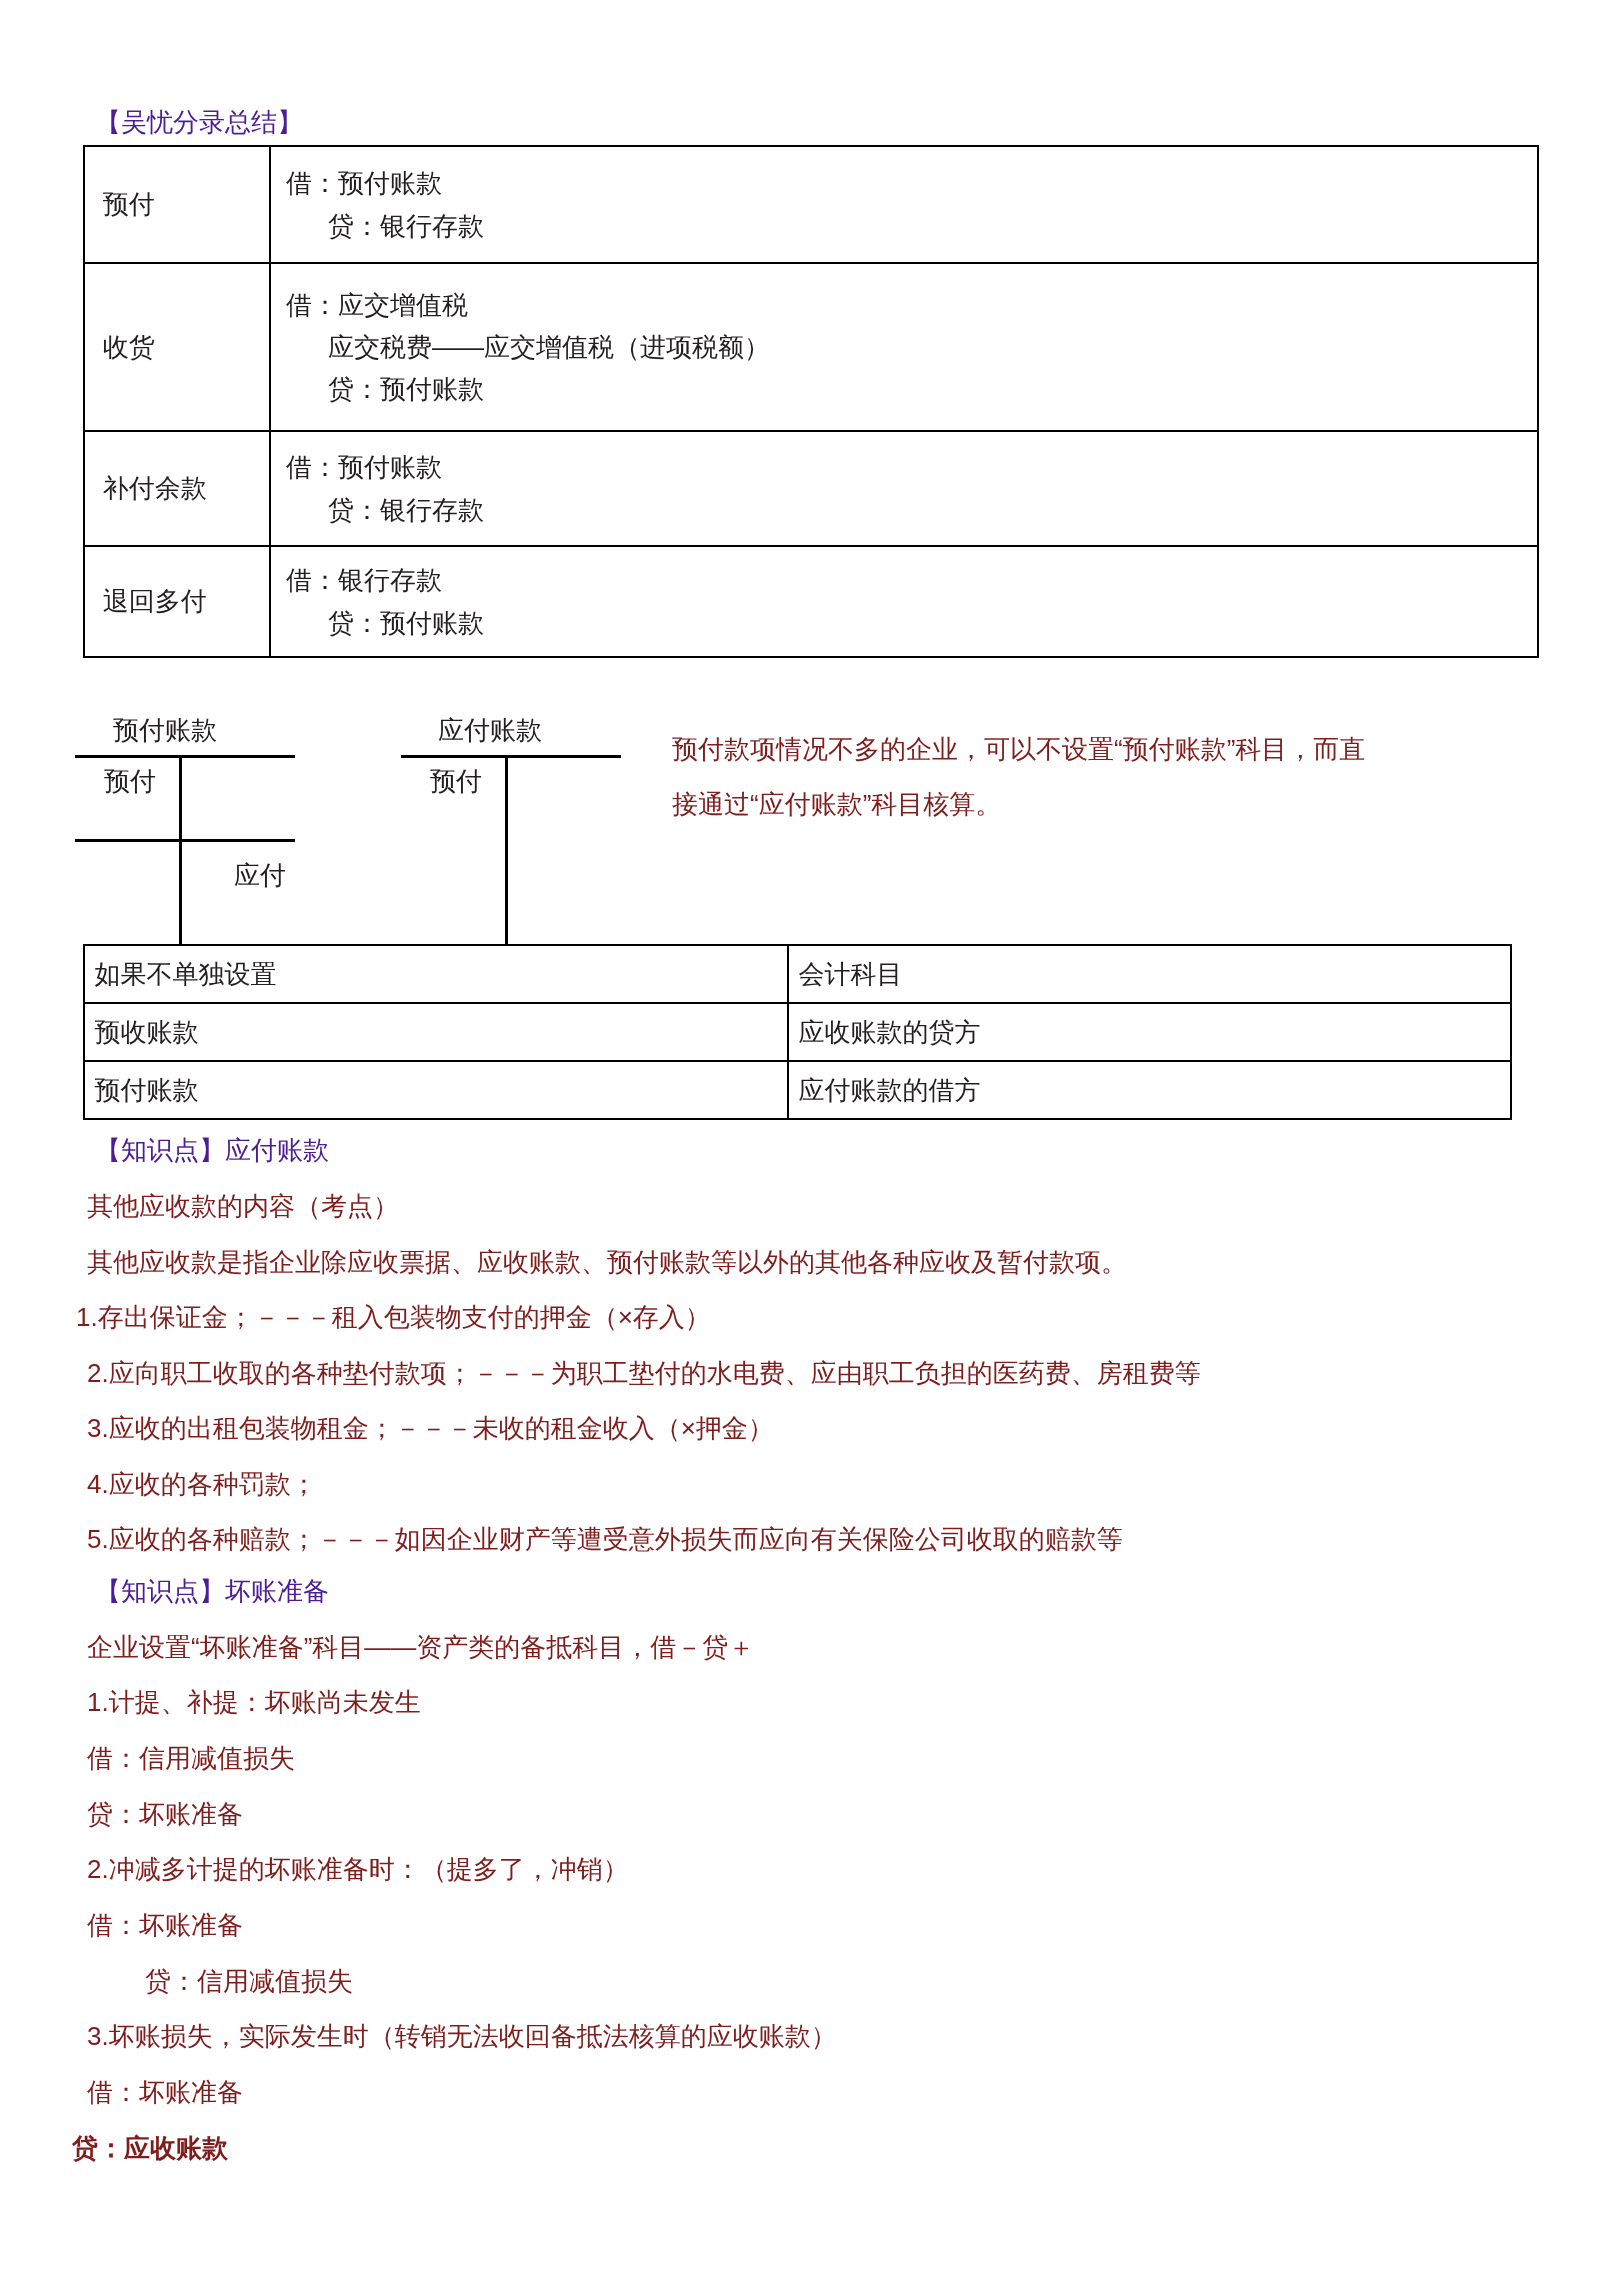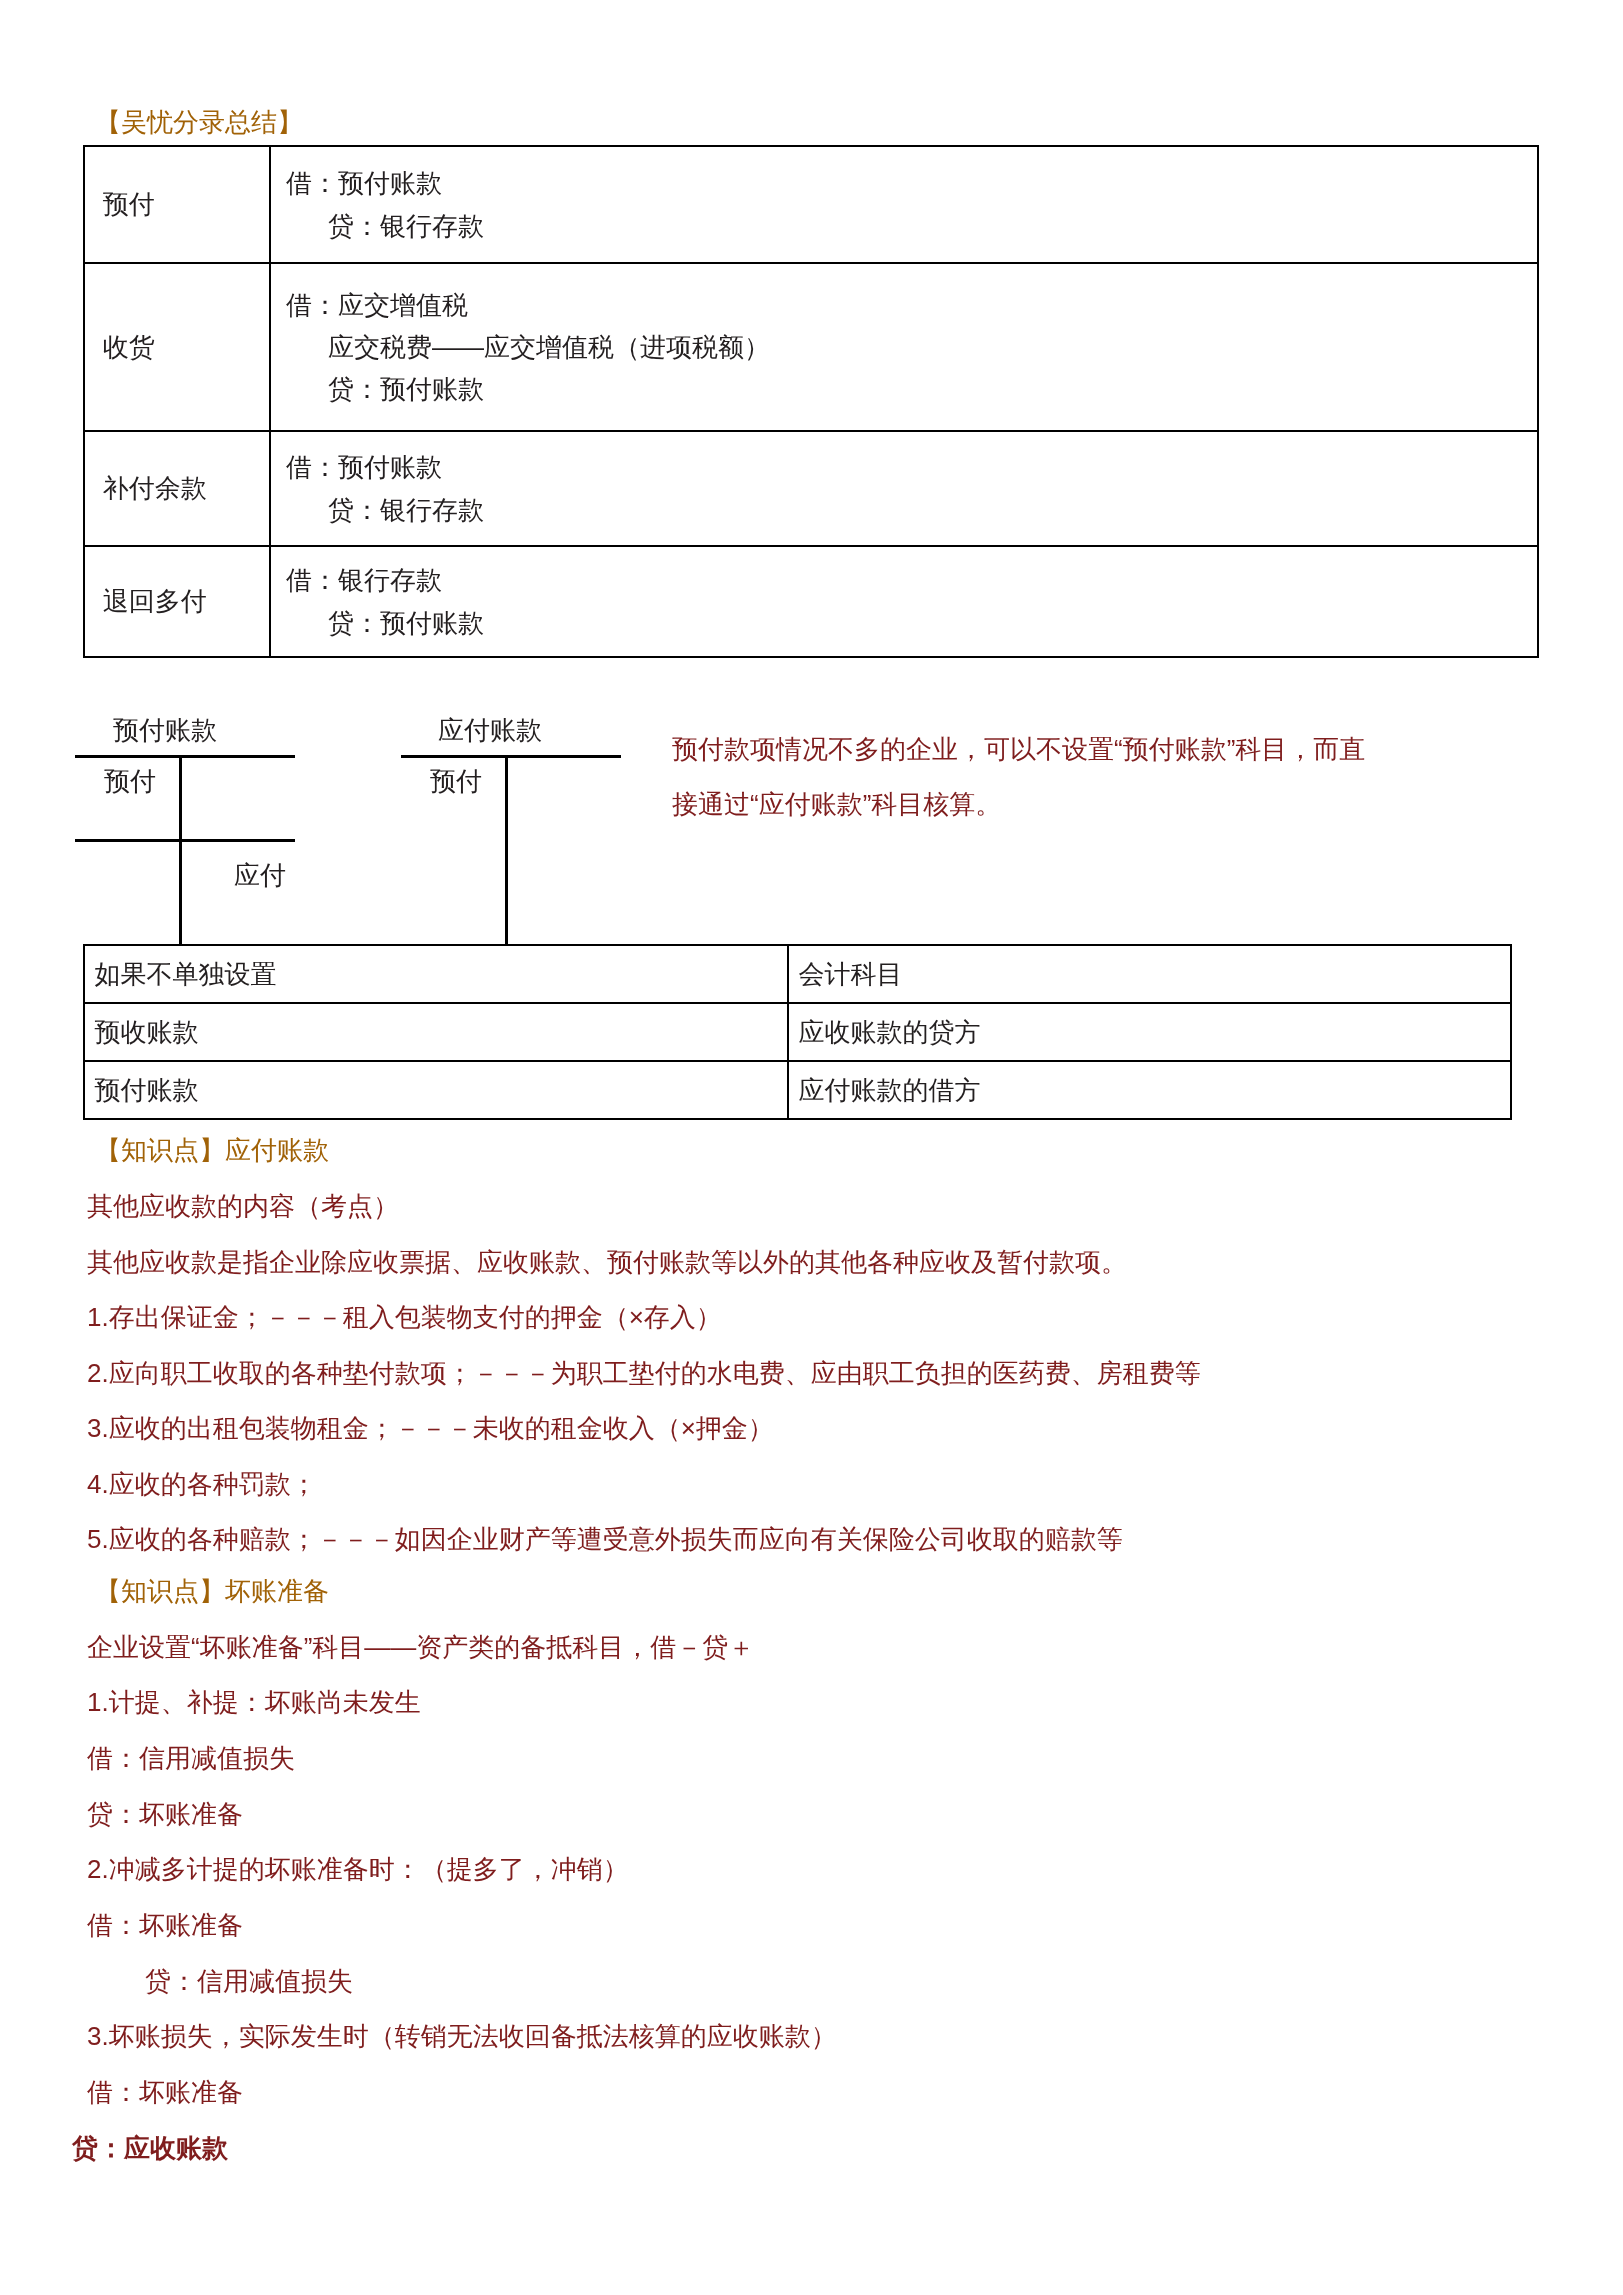--- a/index.html
+++ b/index.html
@@ -21,21 +21,21 @@
     width: 1623px;
     height: 2295px;
   }
 
   
   .heading {
     position: absolute;
     font-size: 26px;
     line-height: 1.0;
     white-space: nowrap;
-    color: #a16207;
+    color: #4c1d95;
   }
   .para {
     position: absolute;
     font-size: 26px;
     line-height: 1.0;
     white-space: nowrap;
     color: #7f1d1d;
   }
 
   
@@ -219,21 +219,21 @@
         <td class="c2">
           <div class="cell-pad">应付账款的借方</div>
         </td>
       </tr>
     </tbody>
   </table>
 
   <div class="heading" style="left:95px; top:1137px;">【知识点】应付账款</div>
   <div class="para" style="left:87px; top:1193px;">其他应收款的内容（考点）</div>
   <div class="para" style="left:87px; top:1249px;">其他应收款是指企业除应收票据、应收账款、预付账款等以外的其他各种应收及暂付款项。</div>
-  <div class="para" style="left:87px; top:1304px;">1.存出保证金；－－－租入包装物支付的押金（×存入）</div>
+  <div class="para" style="left:76px; top:1304px;">1.存出保证金；－－－租入包装物支付的押金（×存入）</div>
   <div class="para" style="left:87px; top:1360px;">2.应向职工收取的各种垫付款项；－－－为职工垫付的水电费、应由职工负担的医药费、房租费等</div>
   <div class="para" style="left:87px; top:1415px;">3.应收的出租包装物租金；－－－未收的租金收入（×押金）</div>
   <div class="para" style="left:87px; top:1471px;">4.应收的各种罚款；</div>
   <div class="para" style="left:87px; top:1526px;">5.应收的各种赔款；－－－如因企业财产等遭受意外损失而应向有关保险公司收取的赔款等</div>
 
   <div class="heading" style="left:95px; top:1578px;">【知识点】坏账准备</div>
   <div class="para" style="left:87px; top:1634px;">企业设置“坏账准备”科目——资产类的备抵科目，借－贷＋</div>
 
   <div class="para" style="left:87px; top:1689px;">1.计提、补提：坏账尚未发生</div>
   <div class="para" style="left:87px; top:1745px;">借：信用减值损失</div>

